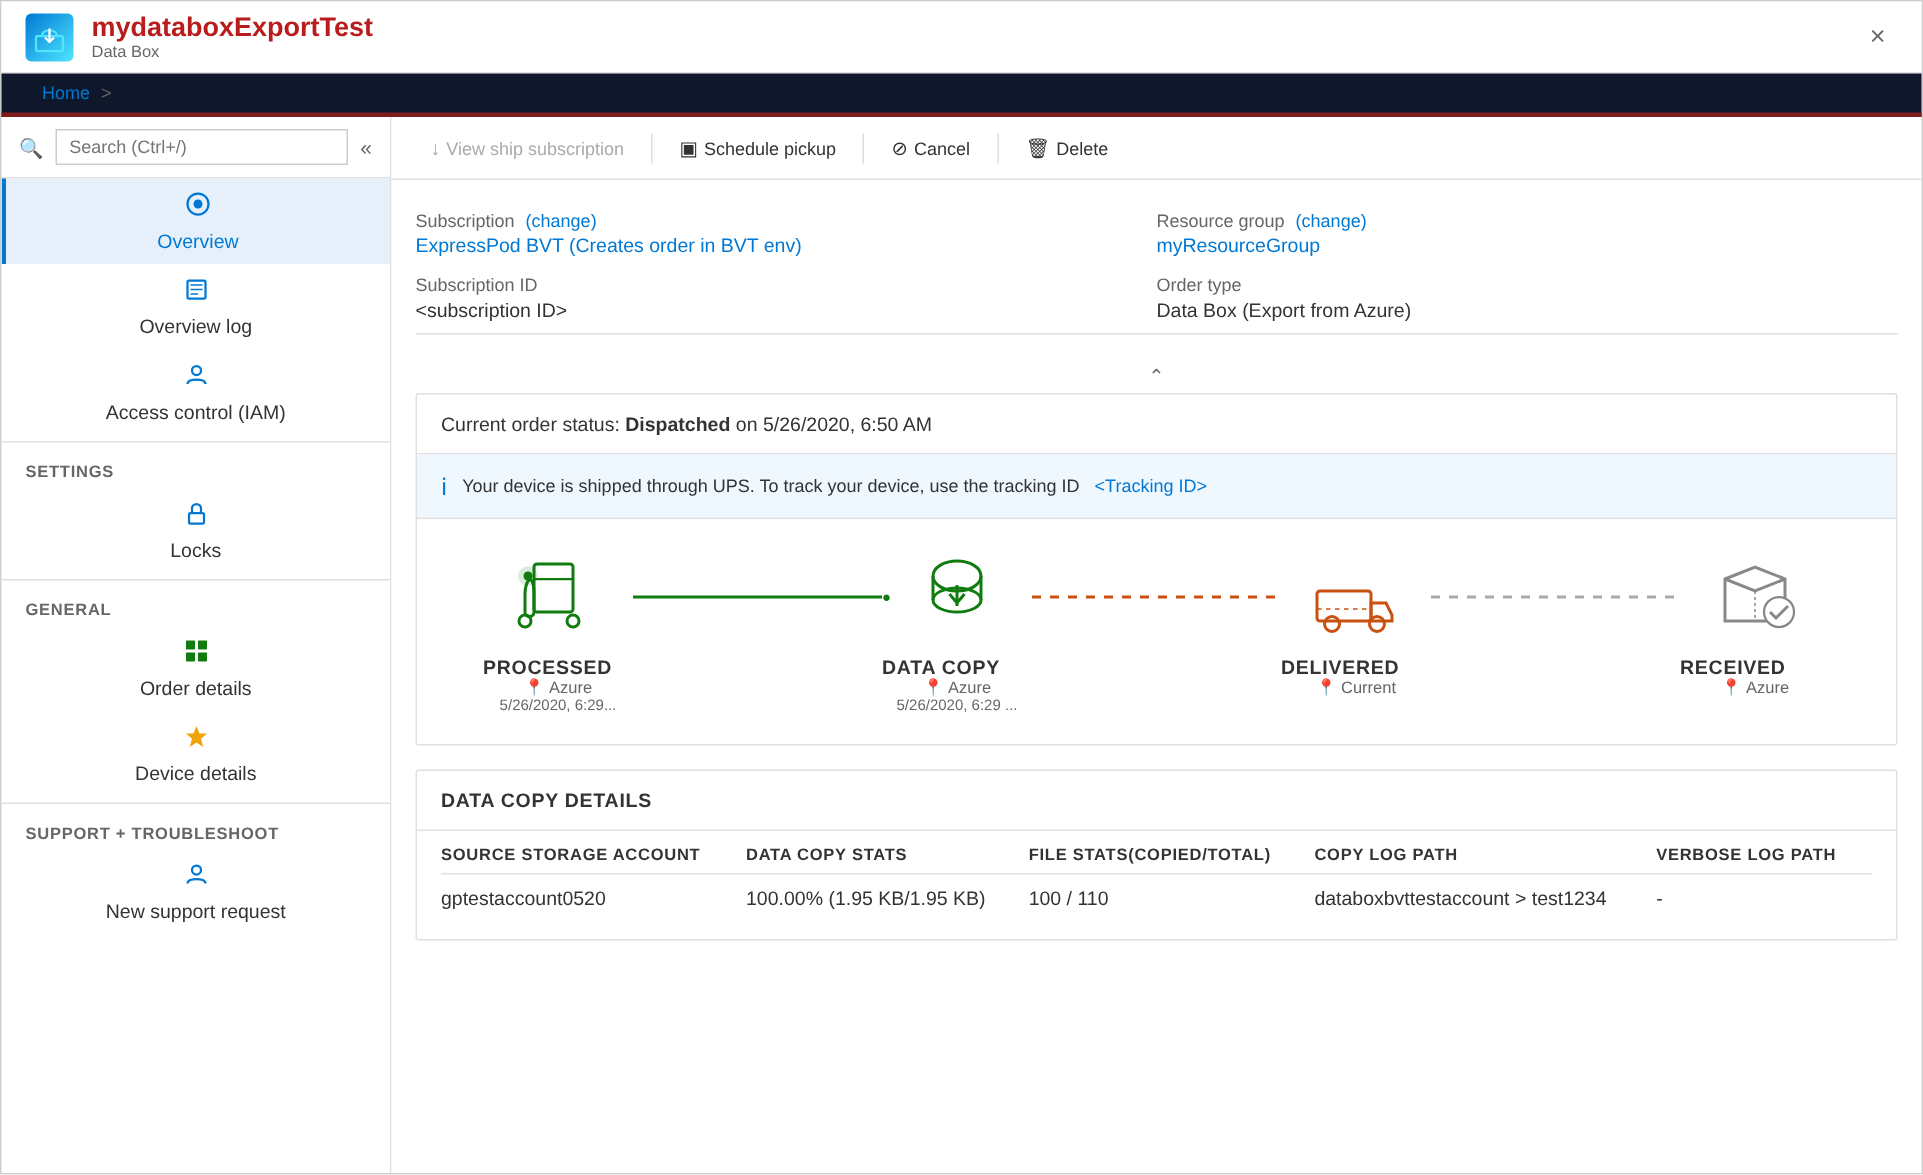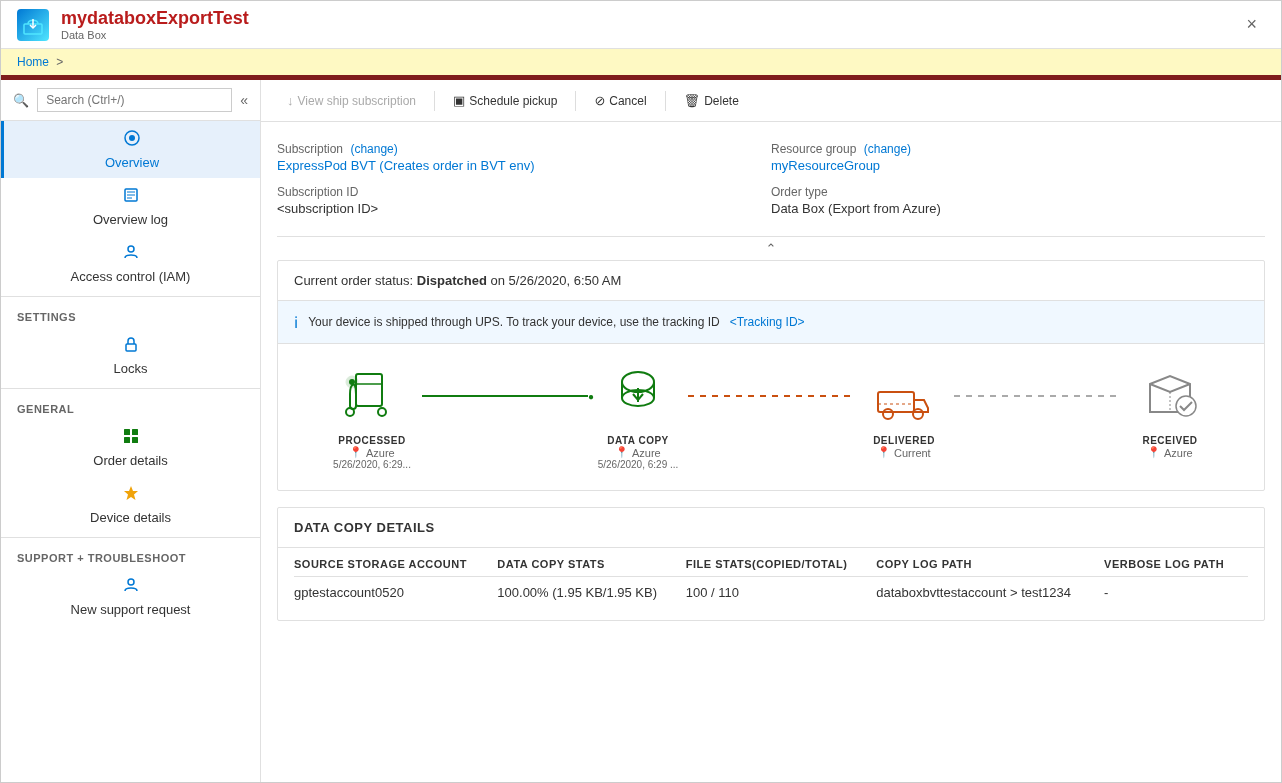--- a/index.html
+++ b/index.html
@@ -9,21 +9,21 @@
 
     
     .top-bar { height: 48px; background: #fff; border-bottom: 1px solid #e0e0e0; display: flex; align-items: center; padding: 0 16px; gap: 12px; }
     .app-icon { width: 32px; height: 32px; background: linear-gradient(135deg, #0078d4, #50e6ff); border-radius: 4px; display: flex; align-items: center; justify-content: center; color: white; font-size: 16px; flex-shrink: 0; }
     .app-title-group { display: flex; flex-direction: column; }
     .app-title { font-size: 18px; font-weight: 600; color: #b91c1c; }
     .app-subtitle { font-size: 11px; color: #666; }
     .close-btn { margin-left: auto; cursor: pointer; font-size: 18px; color: #666; background: none; border: none; padding: 4px 8px; }
 
     
-    .breadcrumb { padding: 6px 16px; font-size: 12px; color: #0078d4; border-bottom: 5px solid #7f1d1d; background: #fef9c3; }
+    .breadcrumb { padding: 6px 27px; font-size: 12px; color: #0078d4; border-bottom: 3px solid #7f1d1d; background: #0f172a; }
     .breadcrumb span { color: #666; margin: 0 4px; }
 
     
     .main-layout { display: flex; flex: 1; overflow: hidden; }
 
     
     .sidebar { width: 260px; background: #fff; border-right: 1px solid #e0e0e0; display: flex; flex-direction: column; flex-shrink: 0; overflow-y: auto; }
     .search-box { padding: 8px 12px; border-bottom: 1px solid #e0e0e0; display: flex; align-items: center; gap: 8px; }
     .search-input { flex: 1; border: 1px solid #ccc; padding: 4px 8px; font-size: 12px; outline: none; color: #555; }
     .collapse-btn { font-size: 14px; color: #666; cursor: pointer; }
@@ -41,41 +41,41 @@
     
     .toolbar { display: flex; align-items: center; gap: 4px; padding: 8px 16px; border-bottom: 1px solid #e0e0e0; }
     .toolbar-btn { display: flex; align-items: center; gap: 4px; padding: 5px 10px; font-size: 12px; color: #333; cursor: pointer; border: none; background: none; }
     .toolbar-btn.disabled { color: #aaa; cursor: default; }
     .toolbar-divider { width: 1px; height: 20px; background: #ddd; margin: 0 4px; }
 
     
     .overview-content { padding: 16px; }
 
     
-    .info-grid { display: grid; grid-template-columns: 1fr 1fr; gap: 0; padding-bottom: 12px; border-bottom: 1px solid #e0e0e0; margin-bottom: 0; }
+    .info-grid { display: grid; grid-template-columns: 1fr 1fr; gap: 0; border-bottom: 1px solid #e0e0e0; margin-bottom: 16px; }
     .info-cell { padding: 4px 8px 8px 0; }
     .info-label { font-size: 12px; color: #666; margin-bottom: 2px; }
     .info-value { font-size: 13px; color: #0078d4; cursor: pointer; }
     .info-value.plain { color: #333; }
     .info-change { color: #0078d4; font-size: 12px; cursor: pointer; }
 
     .collapse-row { text-align: center; padding: 4px; cursor: pointer; color: #666; }
 
     
     .status-card { border: 1px solid #e0e0e0; border-radius: 2px; margin-bottom: 16px; }
     .status-header { padding: 12px 16px; border-bottom: 1px solid #e0e0e0; font-size: 13px; }
     .status-header strong { font-weight: 600; }
     .info-banner { display: flex; align-items: center; gap: 10px; padding: 10px 16px; background: #f0f8ff; border-bottom: 1px solid #e0e0e0; font-size: 12px; color: #333; }
     .info-icon { color: #0078d4; font-size: 16px; flex-shrink: 0; }
     .tracking-link { color: #0078d4; cursor: pointer; text-decoration: none; }
 
     
     .progress-section { padding: 20px 24px; }
 
-    .step-label { font-size: 10px; font-weight: 700; color: #333; text-align: center; letter-spacing: 0.5px; }
+    .step-label { font-size: 13px; font-weight: 700; color: #333; text-align: left; letter-spacing: 0.5px; }
     .step-sublabel { font-size: 11px; color: #666; display: flex; align-items: center; gap: 3px; }
     .step-date { font-size: 10px; color: #666; }
 
     
     .data-copy-card { border: 1px solid #e0e0e0; border-radius: 2px; margin-top: 0; }
     .data-copy-header { padding: 12px 16px; font-size: 13px; font-weight: 700; color: #333; letter-spacing: 0.5px; border-bottom: 1px solid #e0e0e0; }
     .data-copy-table { width: 100%; padding: 0 16px 16px; }
     .data-copy-table table { width: 100%; border-collapse: collapse; }
     .data-copy-table th { font-size: 11px; font-weight: 700; color: #333; padding: 10px 8px 6px 0; text-align: left; letter-spacing: 0.5px; }
     .data-copy-table td { font-size: 13px; padding: 8px 8px 4px 0; color: #333; border-top: 1px solid #e0e0e0; }

